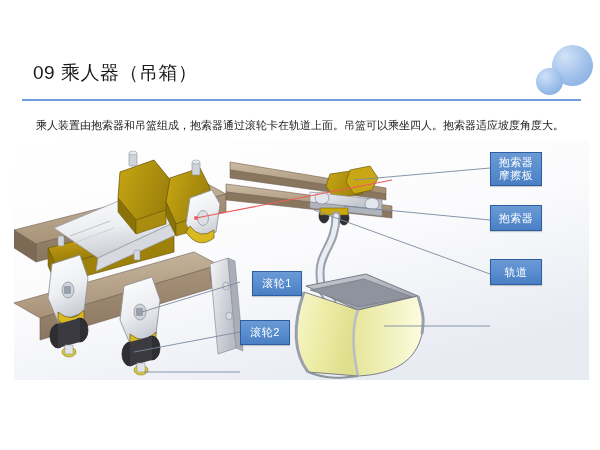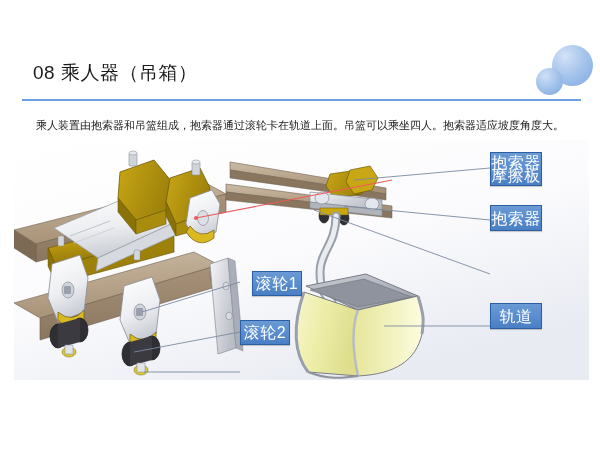--- a/index.html
+++ b/index.html
@@ -93,51 +93,51 @@
   }
   #illustration svg { display: block; }
 
   
   .callout {
     position: absolute;
     box-sizing: border-box;
     background: linear-gradient(180deg, #6b9ad4 0%, #5b8fd0 45%, #4a7fc4 100%);
     border: 1px solid #2b5ea3;
     color: #ffffff;
-    font-size: 16px;
+    font-size: 11px;
     line-height: 13px;
     text-align: center;
     display: flex;
     align-items: center;
     justify-content: center;
     letter-spacing: 0.5px;
     box-shadow: 0 1px 1px rgba(0,0,0,0.18);
   }
   .callout.two-line { line-height: 13px; }
 
   #callout-moca   { left: 490px; top: 152px; width: 52px; height: 34px; }
   #callout-grip   { left: 490px; top: 205px; width: 52px; height: 26px; }
-  #callout-rail   { left: 490px; top: 259px; width: 52px; height: 26px; margin-top: 44px; }
+  #callout-rail   { left: 490px; top: 259px; width: 52px; height: 26px; }
   #callout-cabin  { left: 490px; top: 311px; width: 52px; height: 26px; }
 
   #callout-roller1 { left: 252px; top: 271px; width: 50px; height: 25px; }
   #callout-roller2 { left: 240px; top: 320px; width: 50px; height: 25px; }
   #callout-roller3 { left: 240px; top: 360px; width: 50px; height: 25px; }
 </style>
 </head>
 <body>
 
 <div id="slide">
 
   <div id="deco-circles">
     <div class="deco-big"></div>
     <div class="deco-small"></div>
   </div>
 
-  <div id="slide-title">08 乘人器（吊箱）</div>
+  <div id="slide-title">09 乘人器（吊箱）</div>
   <div id="title-rule"></div>
 
   <div id="subtitle">乘人装置由抱索器和吊篮组成，抱索器通过滚轮卡在轨道上面。吊篮可以乘坐四人。抱索器适应坡度角度大。</div>
 
   <div id="illustration">
     <svg width="575" height="240" viewBox="0 0 575 240" xmlns="http://www.w3.org/2000/svg">
       <defs>
         <linearGradient id="bgGrad" x1="0" y1="0" x2="0.6" y2="1">
           <stop offset="0%" stop-color="#ffffff"></stop>
           <stop offset="55%" stop-color="#fbfbfd"></stop>

